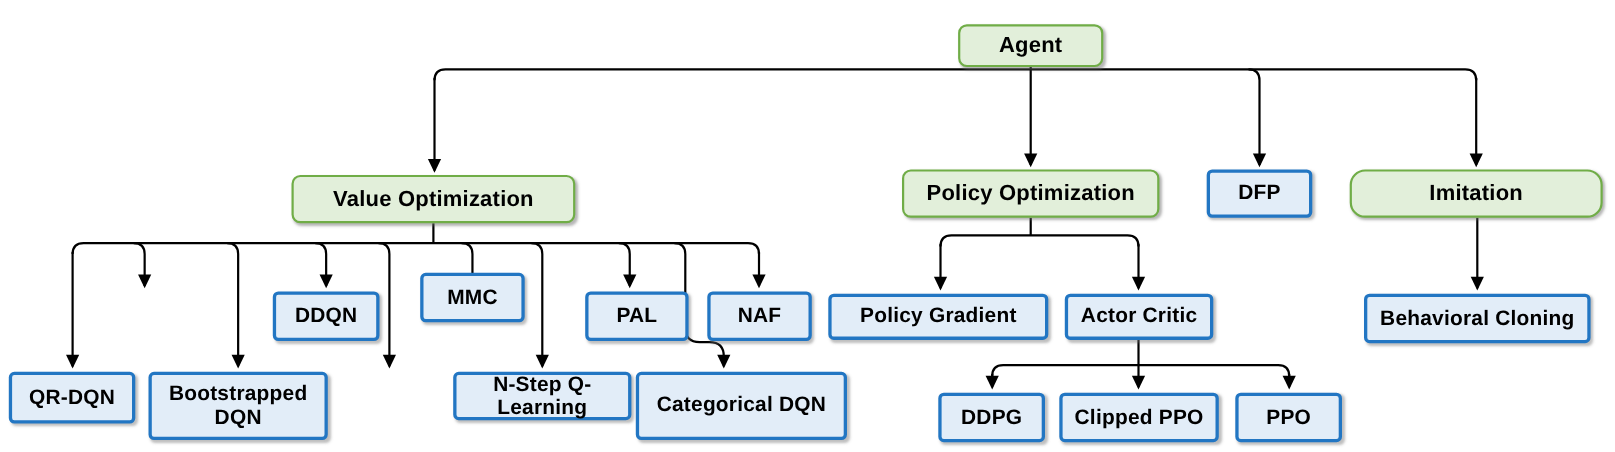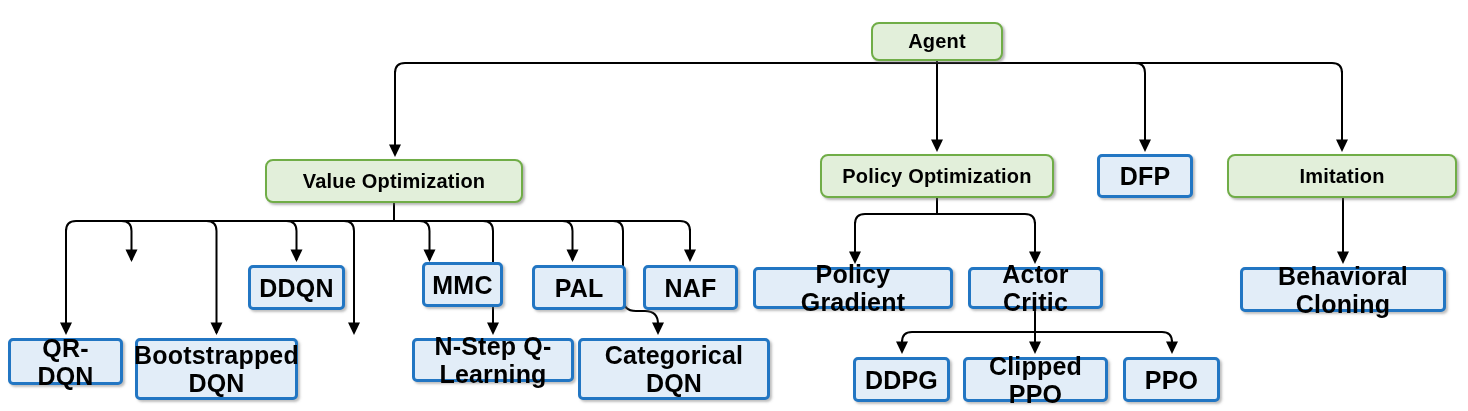--- a/index.html
+++ b/index.html
@@ -42,21 +42,21 @@
     background: var(--category-fill, #e2efda);
     border: 2.5px solid var(--category-border, #70ad47);
     border-radius: 8px;
     font-size: 20px;
     box-shadow: 2px 2px 2.5px rgba(110,110,110,0.5);
   }
   .node.algorithm {
     background: var(--algorithm-fill, #e2edf8);
     border: 3px solid var(--algorithm-border, #2276c3);
     border-radius: 5px;
-    font-size: 25px;
+    font-size: 19px;
     padding: 0 8px;
     box-shadow: 2px 2px 2.5px rgba(110,110,110,0.45);
   }
 </style>
 </head>
 <body>
 
 <div class="canvas">
 
   <svg class="wires" viewBox="0 0 1468 411" aria-hidden="true">
@@ -96,24 +96,24 @@
     <path class="wire" d="M1172,340 V352" marker-end="url(#arrowhead)"></path>
 
     <path class="wire" d="M1343,198 V262" marker-end="url(#arrowhead)"></path>
   </svg>
 
   <div class="node category" style="left:871px;  top:6px;   width:132px; height:39px;margin-top:16px;">Agent</div>
 
   <div class="node category" style="left:265px;  top:159px; width:258px; height:44px;">Value Optimization</div>
   <div class="node category" style="left:820px;  top:154px; width:234px; height:44px;">Policy Optimization</div>
   <div class="node algorithm" style="left:1097px; top:154px; width:96px;  height:44px;">DFP</div>
-  <div class="node category" style="left:1227px; top:154px; width:230px; height:44px;">Imitation</div>
+  <div class="node category" style="left:1227px; top:154px; width:230px; height:44px;border-radius:14px;">Imitation</div>
 
   <div class="node algorithm" style="left:248px;  top:265px; width:97px;  height:45px;">DDQN</div>
-  <div class="node algorithm" style="left:382px;  top:262px; width:81px;  height:45px;margin-left:40px;">MMC</div>
+  <div class="node algorithm" style="left:382px;  top:248px; width:95px;  height:45px;">MMC</div>
   <div class="node algorithm" style="left:532px;  top:265px; width:94px;  height:45px;">PAL</div>
   <div class="node algorithm" style="left:643px;  top:265px; width:95px;  height:45px;">NAF</div>
 
   <div class="node algorithm" style="left:8px;    top:338px; width:115px; height:47px;">QR-DQN</div>
   <div class="node algorithm" style="left:135px;  top:338px; width:163px; height:62px;">Bootstrapped DQN</div>
   <div class="node algorithm" style="left:412px;  top:338px; width:162px; height:44px;">N-Step Q-Learning</div>
   <div class="node algorithm" style="left:578px;  top:338px; width:192px; height:62px;">Categorical DQN</div>
 
   <div class="node algorithm" style="left:968px;  top:267px; width:135px; height:42px;">Actor Critic</div>
   <div class="node algorithm" style="left:753px;  top:267px; width:200px; height:42px;">Policy Gradient</div>

